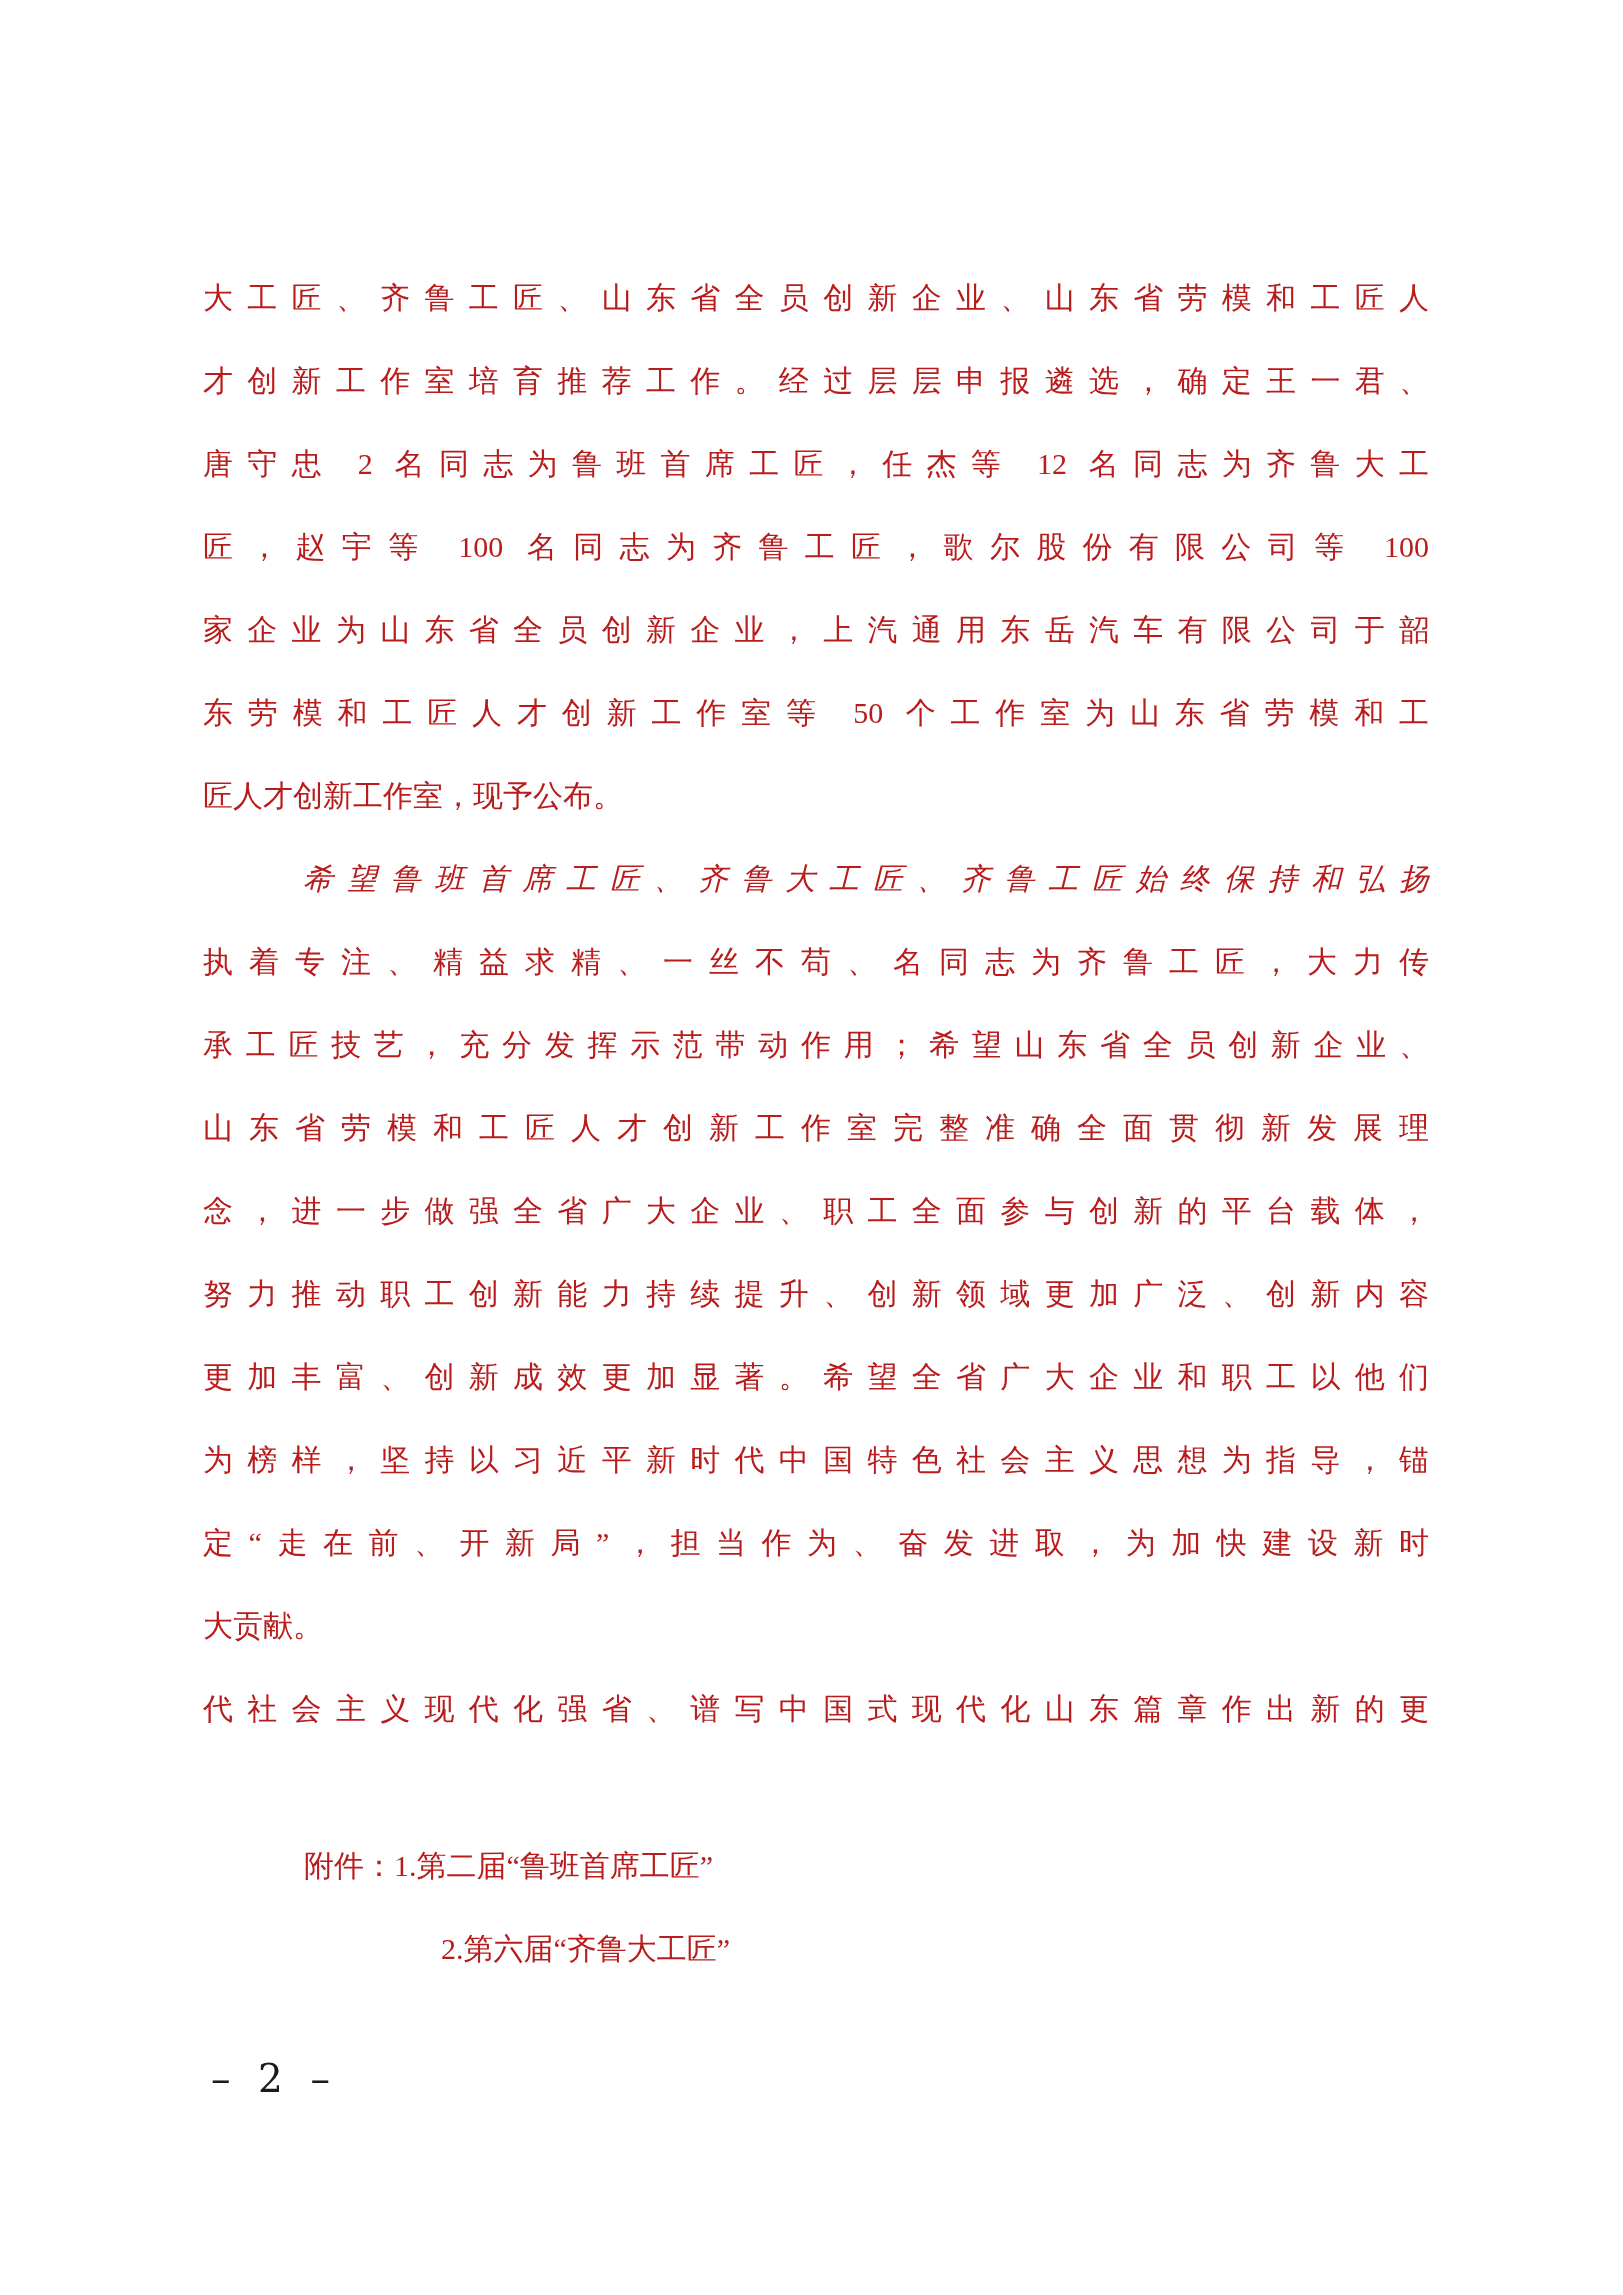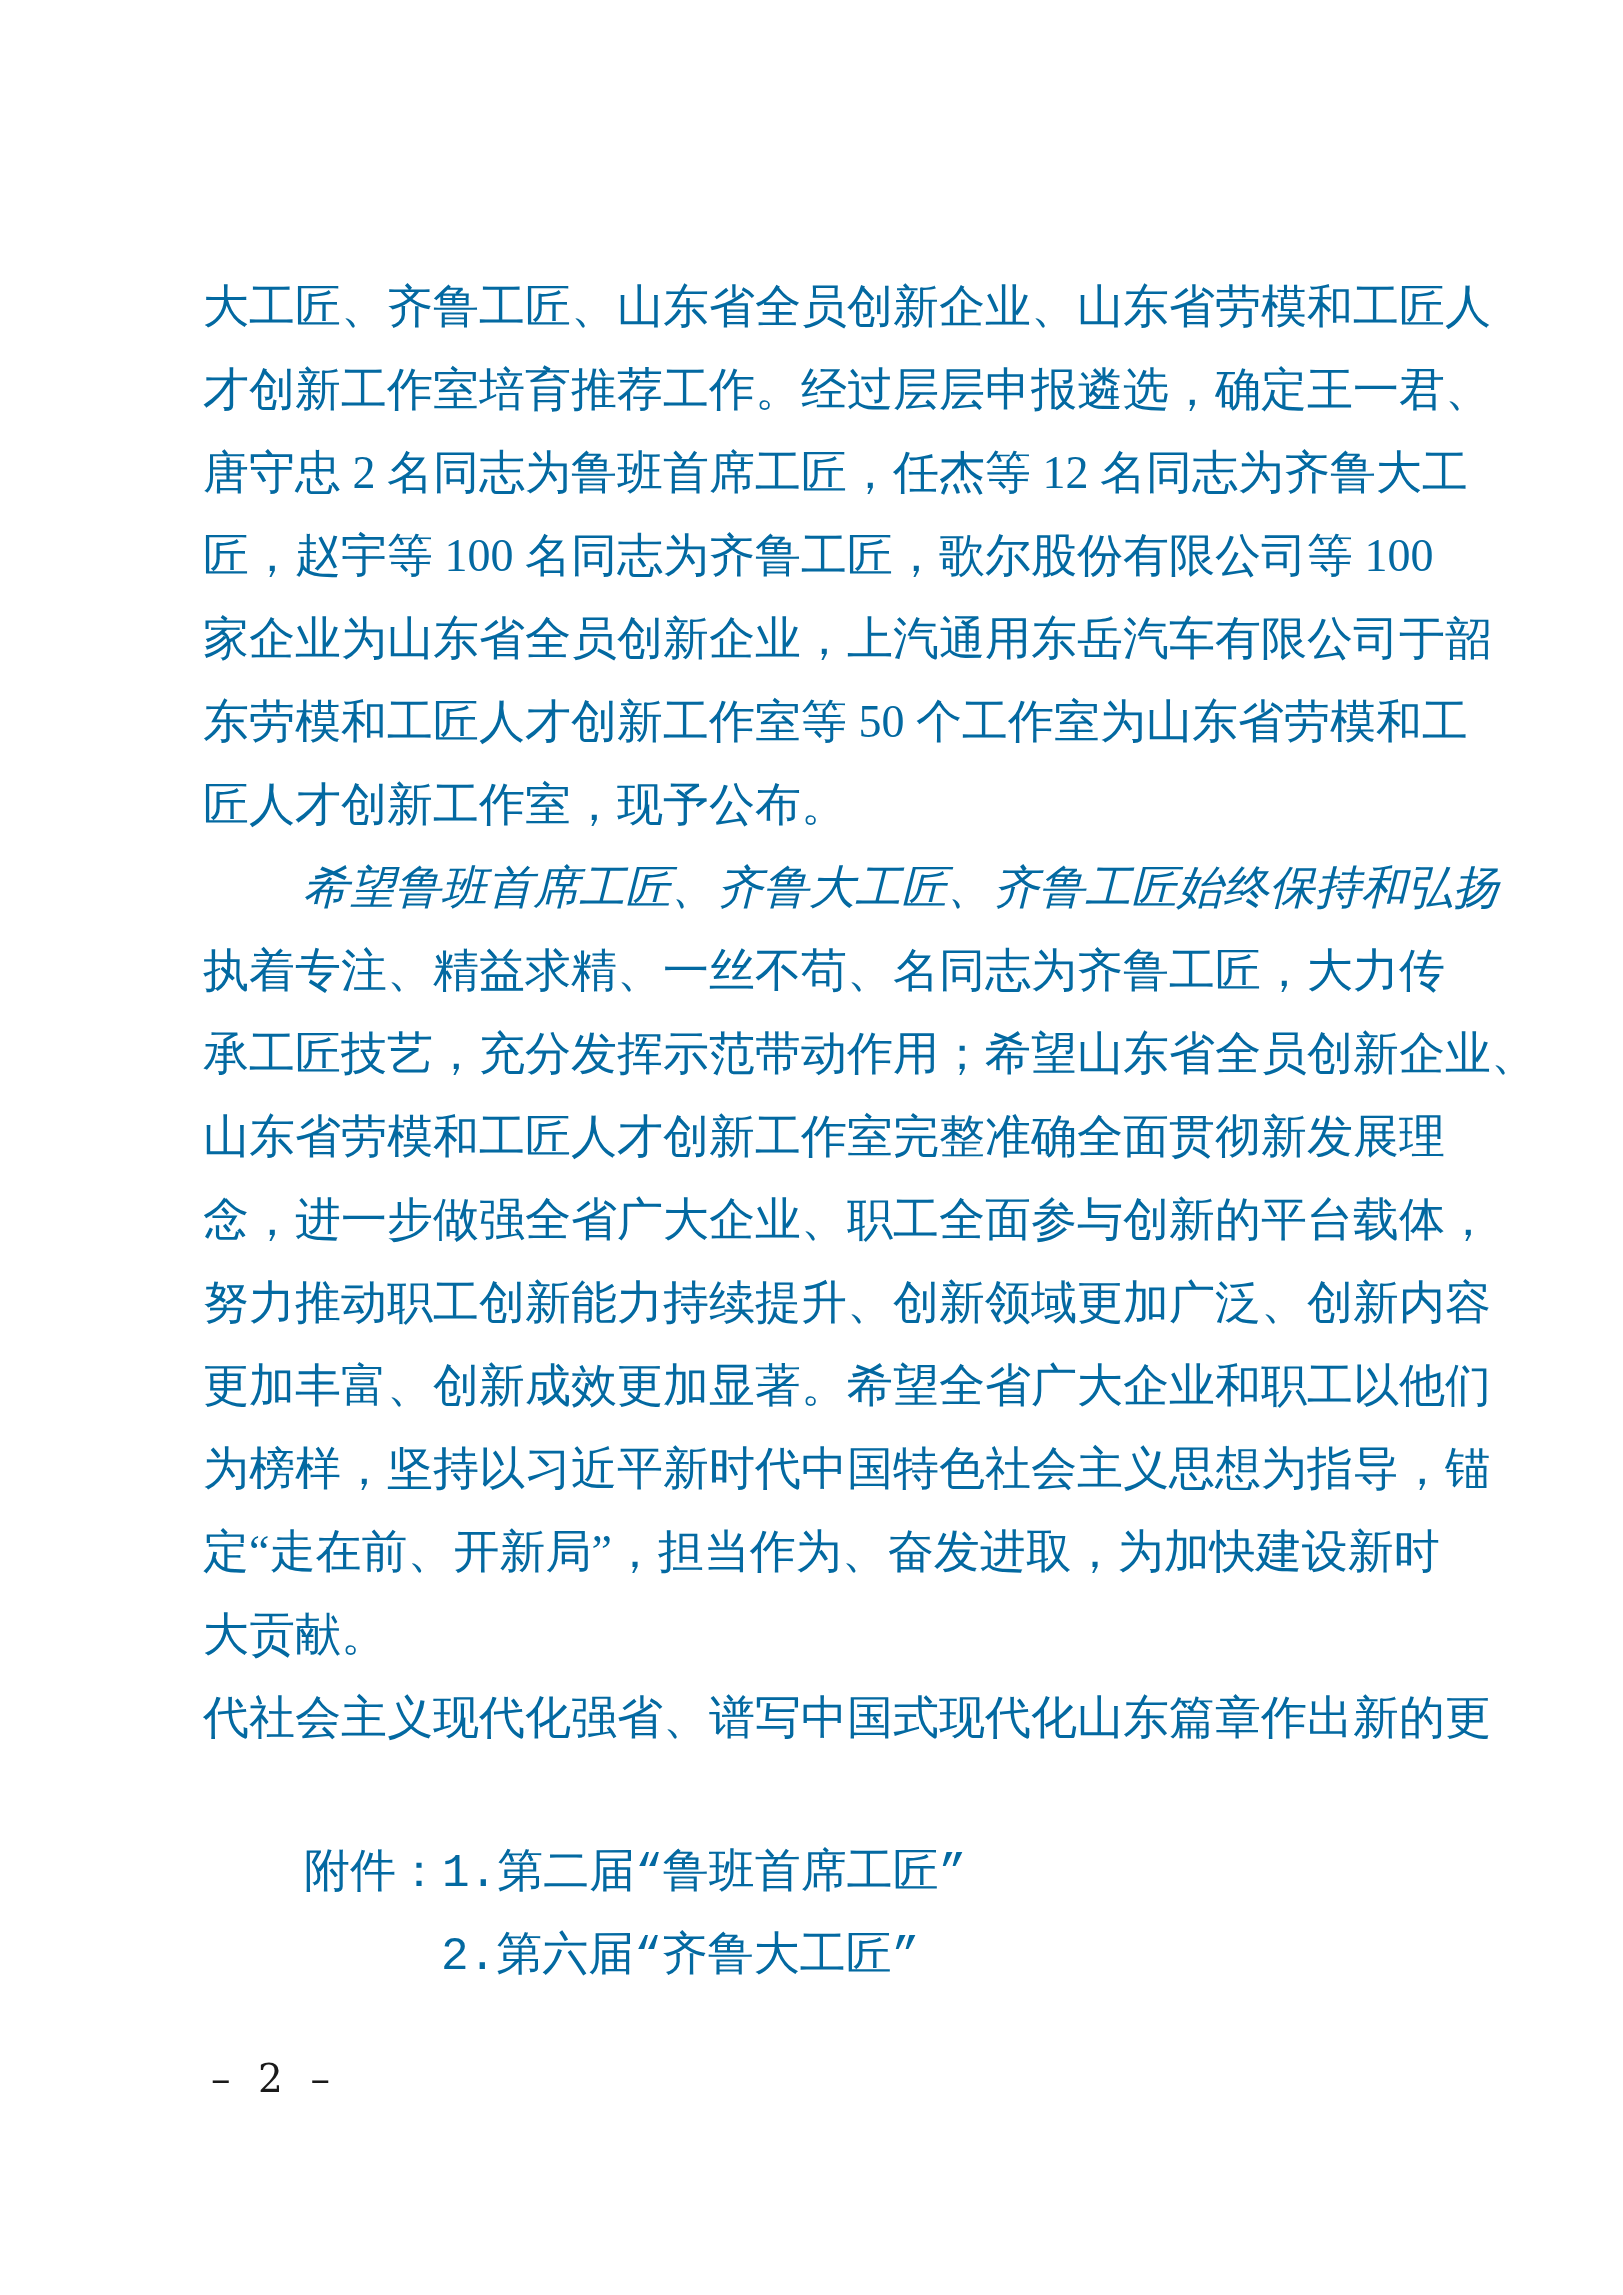--- a/index.html
+++ b/index.html
@@ -13,25 +13,25 @@
     height: 2295px;
     margin: 0 auto;
     background: #ffffff;
     overflow: hidden;
     font-family: "Liberation Serif", "DejaVu Serif", serif;
   }
   
   .doc-body {
     position: absolute;
     left: 203px;
-    top: 265px;
+    top: 256px;
     width: 1226px;
-    font-size: 46px;
+    font-size: 30px;
     line-height: 83px;
-    color: #0369a1;
+    color: #b91c1c;
     letter-spacing: 0;
   }
   
   .line {
     height: 83px;
     text-align: justify;
     text-align-last: justify;
     white-space: nowrap;
   }
   
@@ -44,21 +44,20 @@
     text-indent: 100px;
     font-style: italic;
   }
   .attach-gap {
     height: 74px;
   }
   
   .line.attach {
     text-align: left;
     text-align-last: left;
-    font-family: Liberation Mono, monospace;
   }
   .line.attach.a1 { text-indent: 101px; }
   .line.attach.a2 { text-indent: 238px; }
   
   .page-num {
     position: absolute;
     left: 211px;
     top: 2053px;
     font-size: 39px;
     line-height: 51px;

